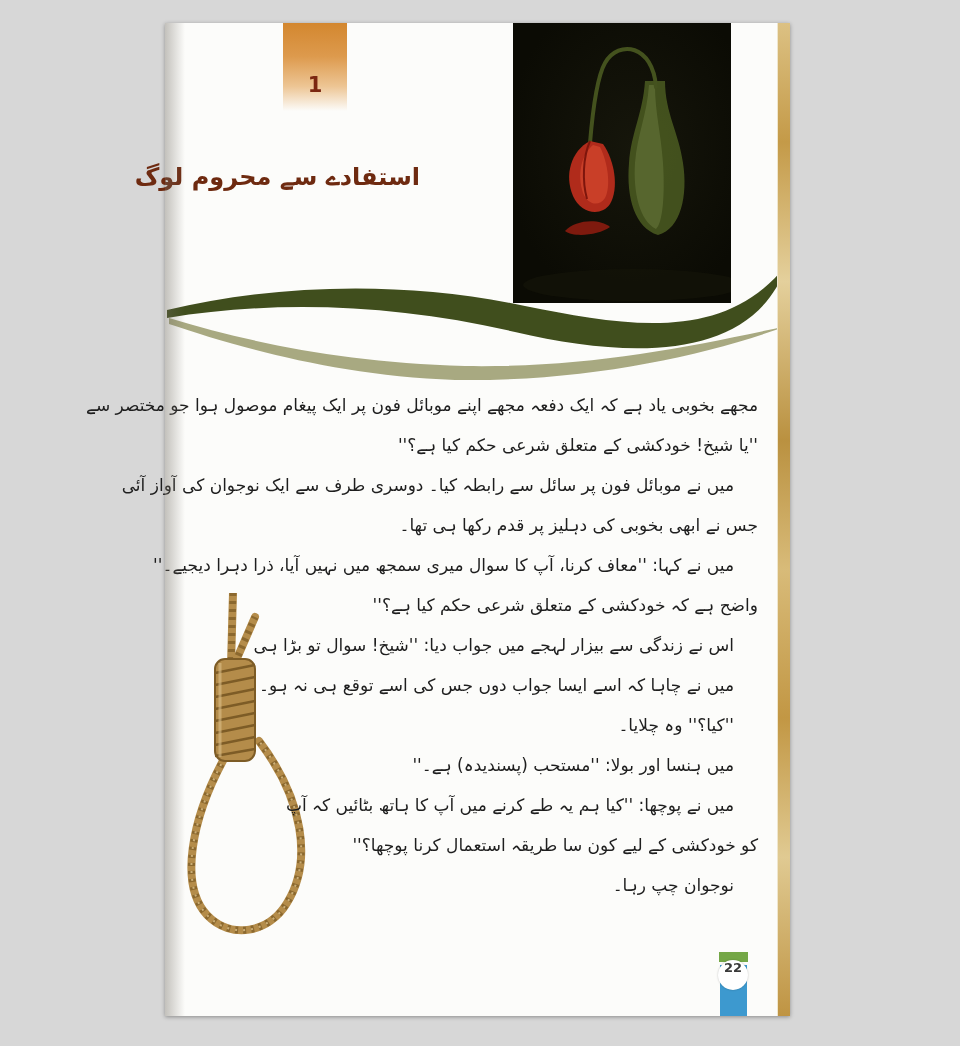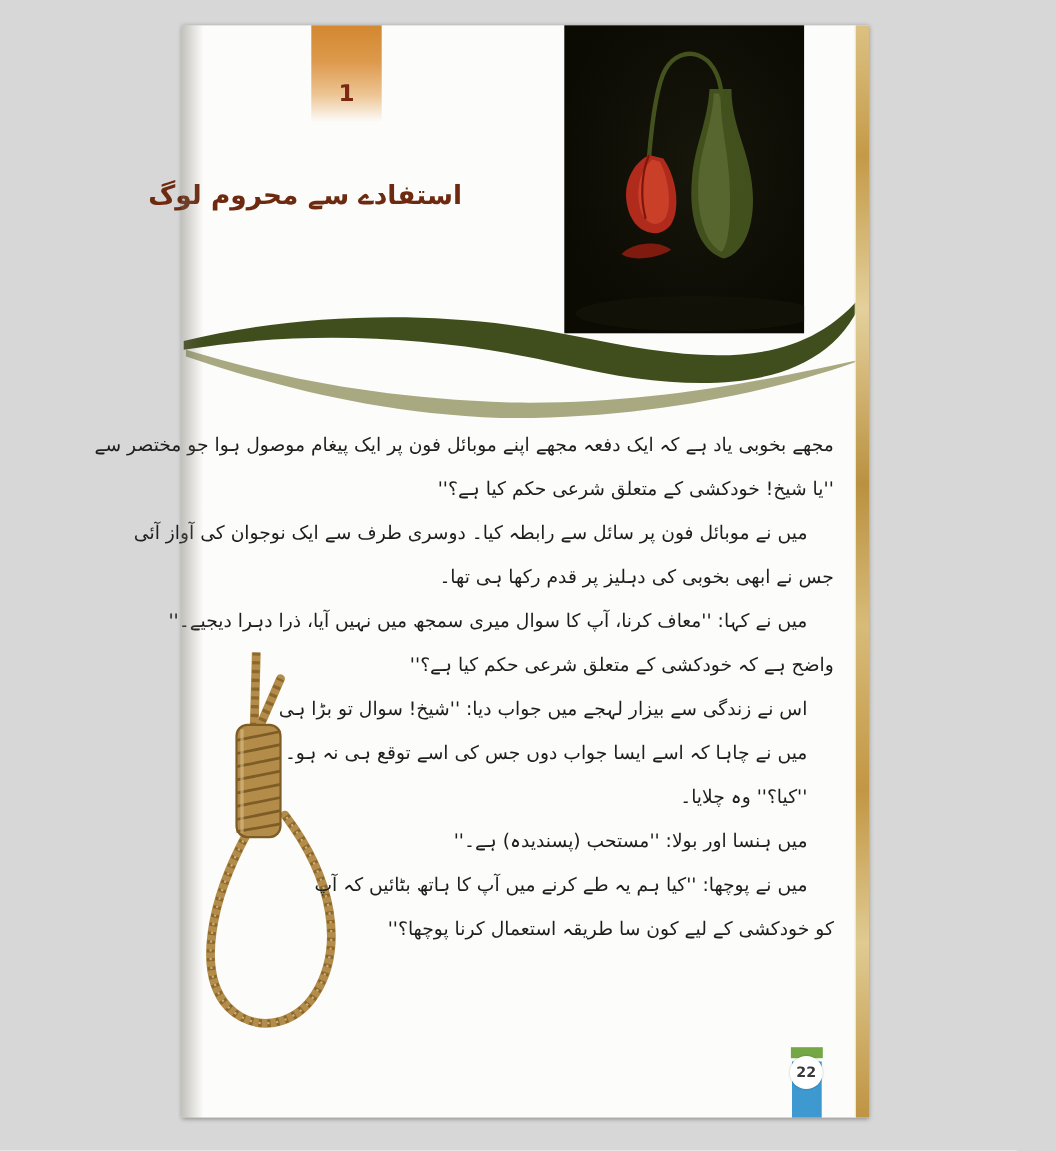--- a/index.html
+++ b/index.html
@@ -56,21 +56,21 @@
   }
   .tline{height:40px;line-height:40px;white-space:nowrap;}
   .tline.indent{padding-right:24px;}
   
   .noose{position:absolute;left:10px;top:570px;width:160px;height:348px;z-index:1;}
   
   .pn-green{position:absolute;left:554px;top:929px;width:29px;height:10px;background:#74a746;z-index:3;}
   .pn-blue{position:absolute;left:555px;top:942px;width:27px;height:51px;background:#3d99cf;z-index:2;}
   .pn-circle{
     position:absolute;left:553px;top:937px;width:30px;height:30px;border-radius:50%;
-    background:#ffffff;z-index:4;display:flex;align-items:center;justify-content:center;
+    background:#ffffff;z-index:4;display:flex;align-items:flex-start;justify-content:center;
     font-size:13px;font-weight:bold;color:#3a3a3a;
     box-shadow:0 0 2px rgba(0,0,0,.25);
   }
 </style>
 </head>
 <body>
 
 <div class="page">
 
   <svg class="swoosh swoosh-light" viewBox="0 0 625 140" preserveAspectRatio="none">
@@ -117,20 +117,21 @@
     <div class="tline indent">میں نے موبائل فون پر سائل سے رابطہ کیا۔ دوسری طرف سے ایک نوجوان کی آواز آئی</div>
     <div class="tline">جس نے ابھی بخوبی کی دہلیز پر قدم رکھا ہی تھا۔</div>
     <div class="tline indent">میں نے کہا: ''معاف کرنا، آپ کا سوال میری سمجھ میں نہیں آیا، ذرا دہرا دیجیے۔''</div>
     <div class="tline">واضح ہے کہ خودکشی کے متعلق شرعی حکم کیا ہے؟''</div>
     <div class="tline indent">اس نے زندگی سے بیزار لہجے میں جواب دیا: ''شیخ! سوال تو بڑا ہی</div>
     <div class="tline indent">میں نے چاہا کہ اسے ایسا جواب دوں جس کی اسے توقع ہی نہ ہو۔</div>
     <div class="tline indent">''کیا؟'' وہ چلایا۔</div>
     <div class="tline indent">میں ہنسا اور بولا: ''مستحب (پسندیدہ) ہے۔''</div>
     <div class="tline indent">میں نے پوچھا: ''کیا ہم یہ طے کرنے میں آپ کا ہاتھ بٹائیں کہ آپ</div>
     <div class="tline">کو خودکشی کے لیے کون سا طریقہ استعمال کرنا پوچھا؟''</div>
+    <div class="tline indent">نوجوان چپ رہا۔</div>
   </div>
 
   <svg class="noose" viewBox="0 0 160 348">
 
     <g>
       <path d="M 50 164 C 16 226 4 292 32 322 C 56 347 94 340 112 310 C 138 268 128 206 84 148" fill="none" stroke="#b48c4a" stroke-width="8" stroke-linecap="round"></path>
       <path d="M 50 164 C 16 226 4 292 32 322 C 56 347 94 340 112 310 C 138 268 128 206 84 148" fill="none" stroke="#7d5c26" stroke-width="7" stroke-dasharray="3 5" opacity="0.75"></path>
       <path d="M 50 164 C 16 226 4 292 32 322 C 56 347 94 340 112 310 C 138 268 128 206 84 148" fill="none" stroke="#dcc08a" stroke-width="2" stroke-dasharray="2 6" opacity="0.8"></path>
     </g>
 

